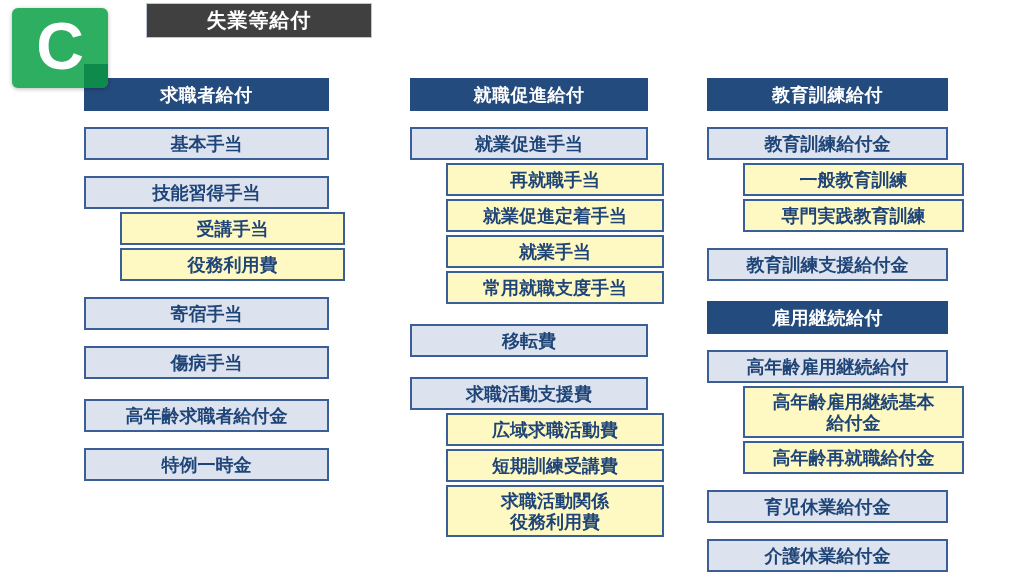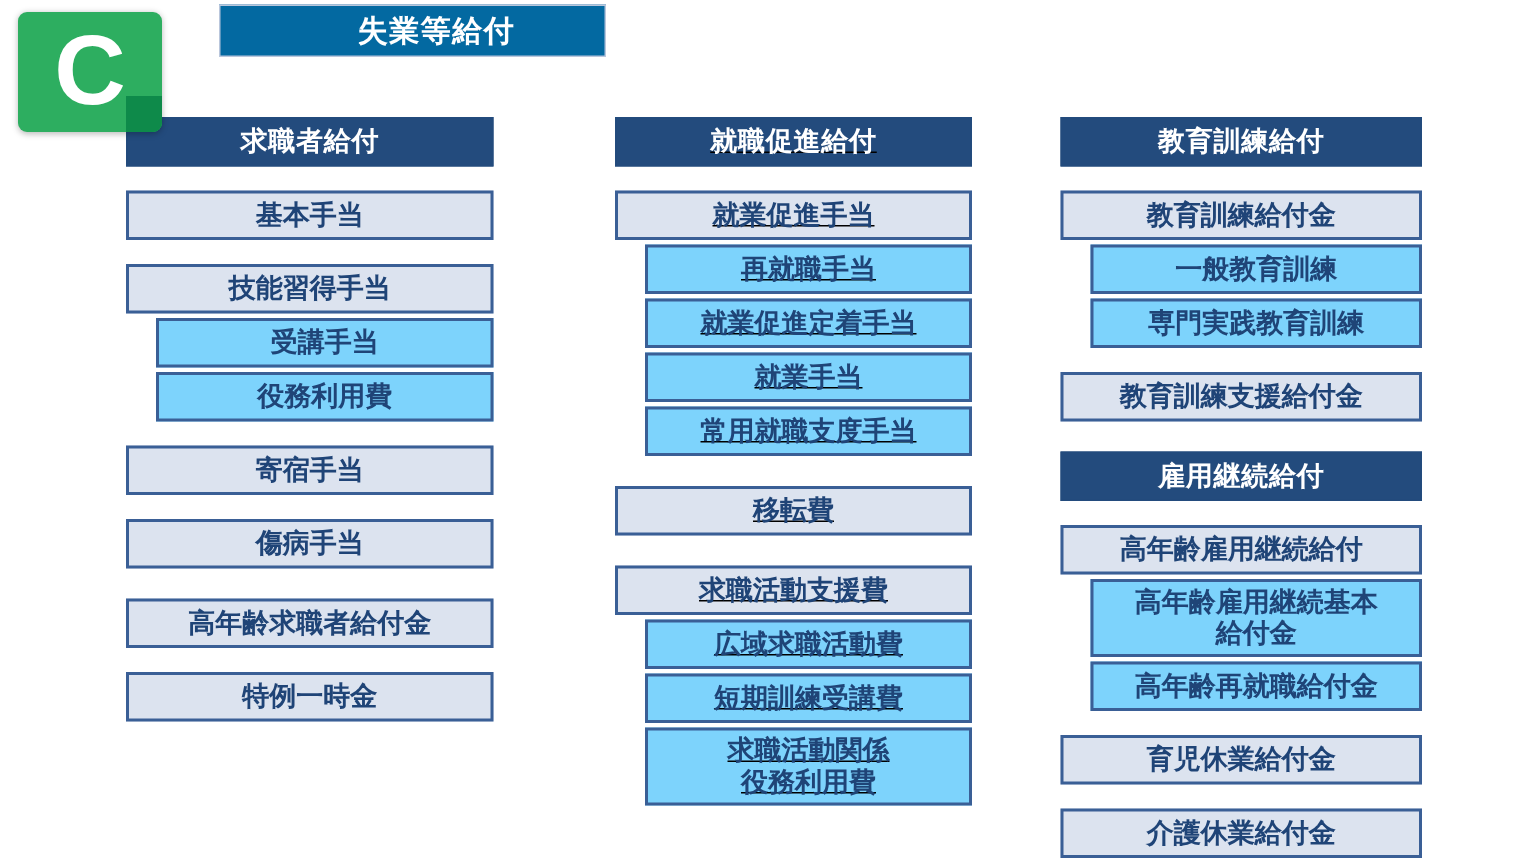--- a/index.html
+++ b/index.html
@@ -25,33 +25,32 @@
     margin-top:-4px;
   }
   .logo-notch{
     position:absolute;left:84px;top:64px;width:24px;height:24px;
     background:#0E8A4A;z-index:6;border-bottom-right-radius:6px;
   }
 
   
   .banner{
     position:absolute;left:146px;top:3px;width:224px;height:33px;
-    background:#0369a1;border:1px solid #B9C6DC;
+    background:#404040;border:1px solid #B9C6DC;
     display:flex;align-items:center;justify-content:center;
     z-index:4;
-    padding-left:32px;
   }
   .banner span{
     color:#ffffff;font-size:20px;font-weight:bold;letter-spacing:1px;
   }
 
   
   .col{position:absolute;}
   #col1{left:84px;top:78px;width:245px;}
-  #col2{left:410px;top:78px;width:238px;text-decoration:underline;}
+  #col2{left:410px;top:78px;width:238px;}
   #col3{left:707px;top:78px;width:241px;}
 
   .group{width:100%;}
   .group + .group{margin-top:20px;}
 
   .box{
     box-sizing:border-box;width:100%;
     min-height:33px;margin-bottom:3px;
     display:flex;align-items:center;justify-content:center;
     text-align:center;
@@ -59,22 +58,22 @@
     padding:2px 4px;
   }
   .box.head{
     background:#234B7D;border:1px solid #234B7D;color:#ffffff;
     letter-spacing:.5px;
   }
   .box.item{
     background:#DCE3EF;border:2px solid #3A5F96;color:#1F4477;margin-top:16px;
   }
   .box.sub{
-    background:#7dd3fc;border:2px solid #3A5F96;color:#1F4477;
-    width:calc(100% - 20px);margin-left:20px;
+    background:#fef9c3;border:2px solid #3A5F96;color:#1F4477;
+    width:calc(100% - 20px);margin-left:36px;
   }
   .box.two-line{min-height:52px;}
 </style>
 </head>
 <body>
 
 <div id="stage">
 
   <div class="logo">
     <span class="logo-letter">C</span>

